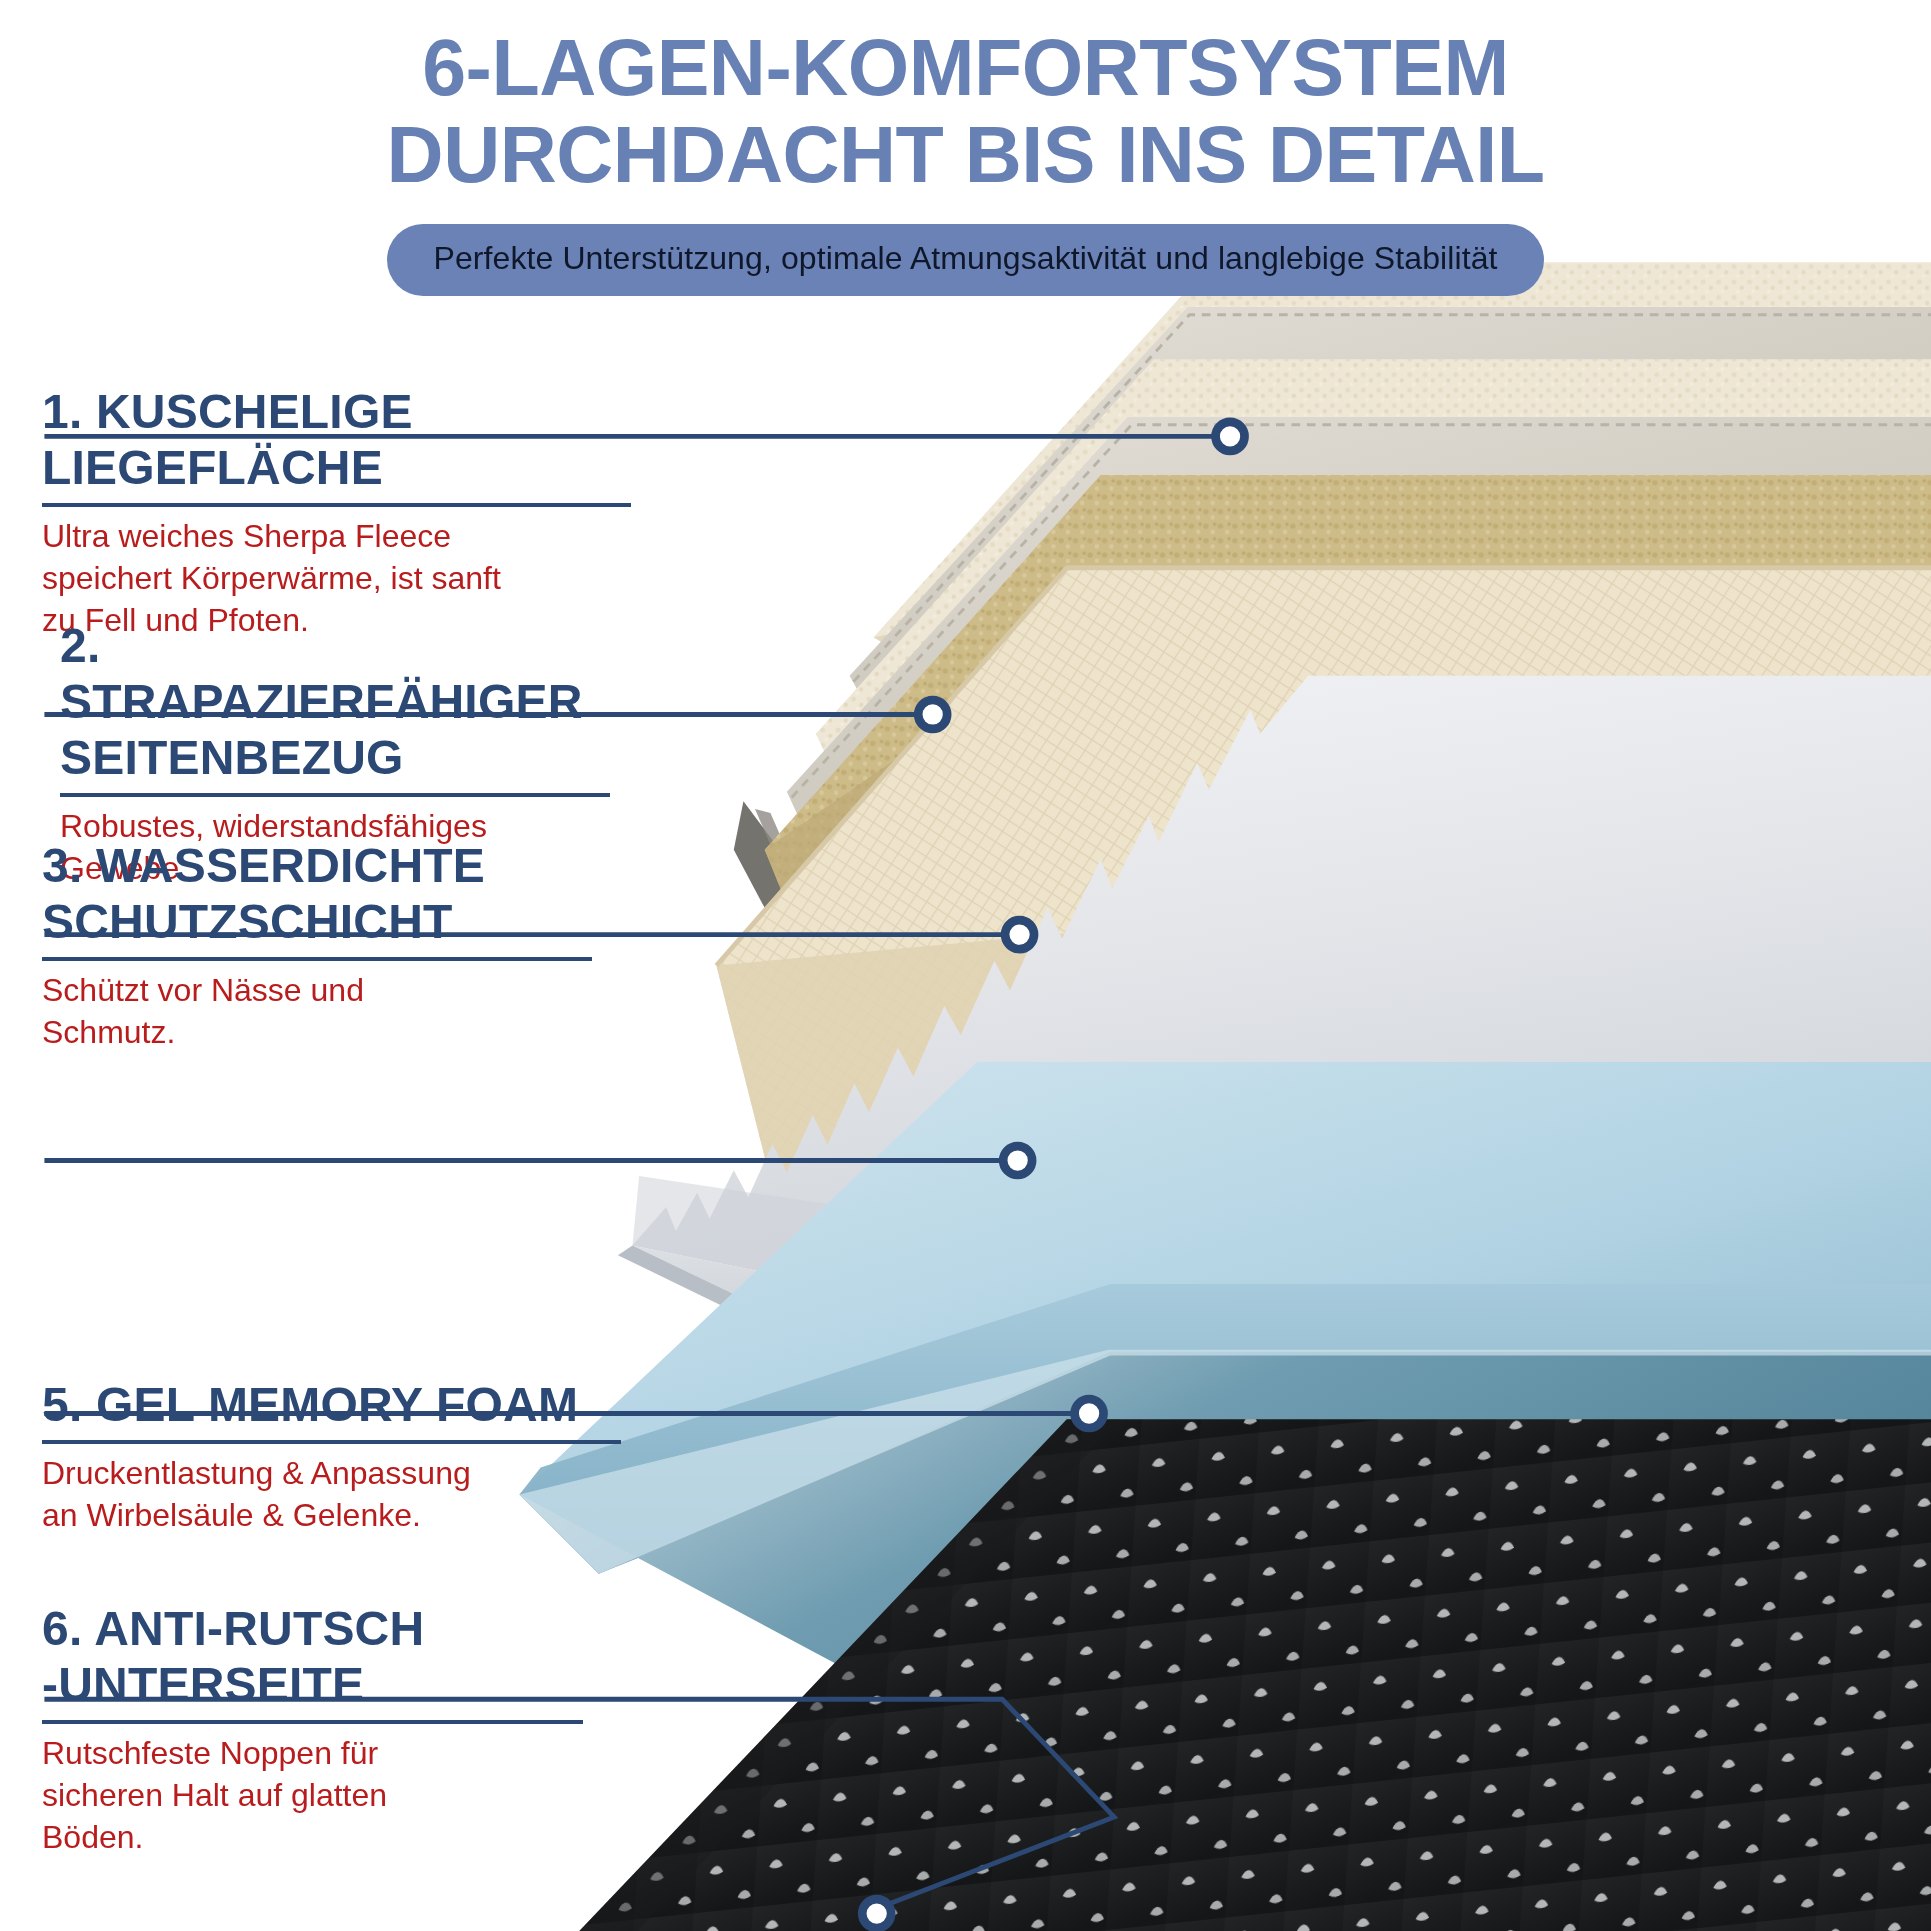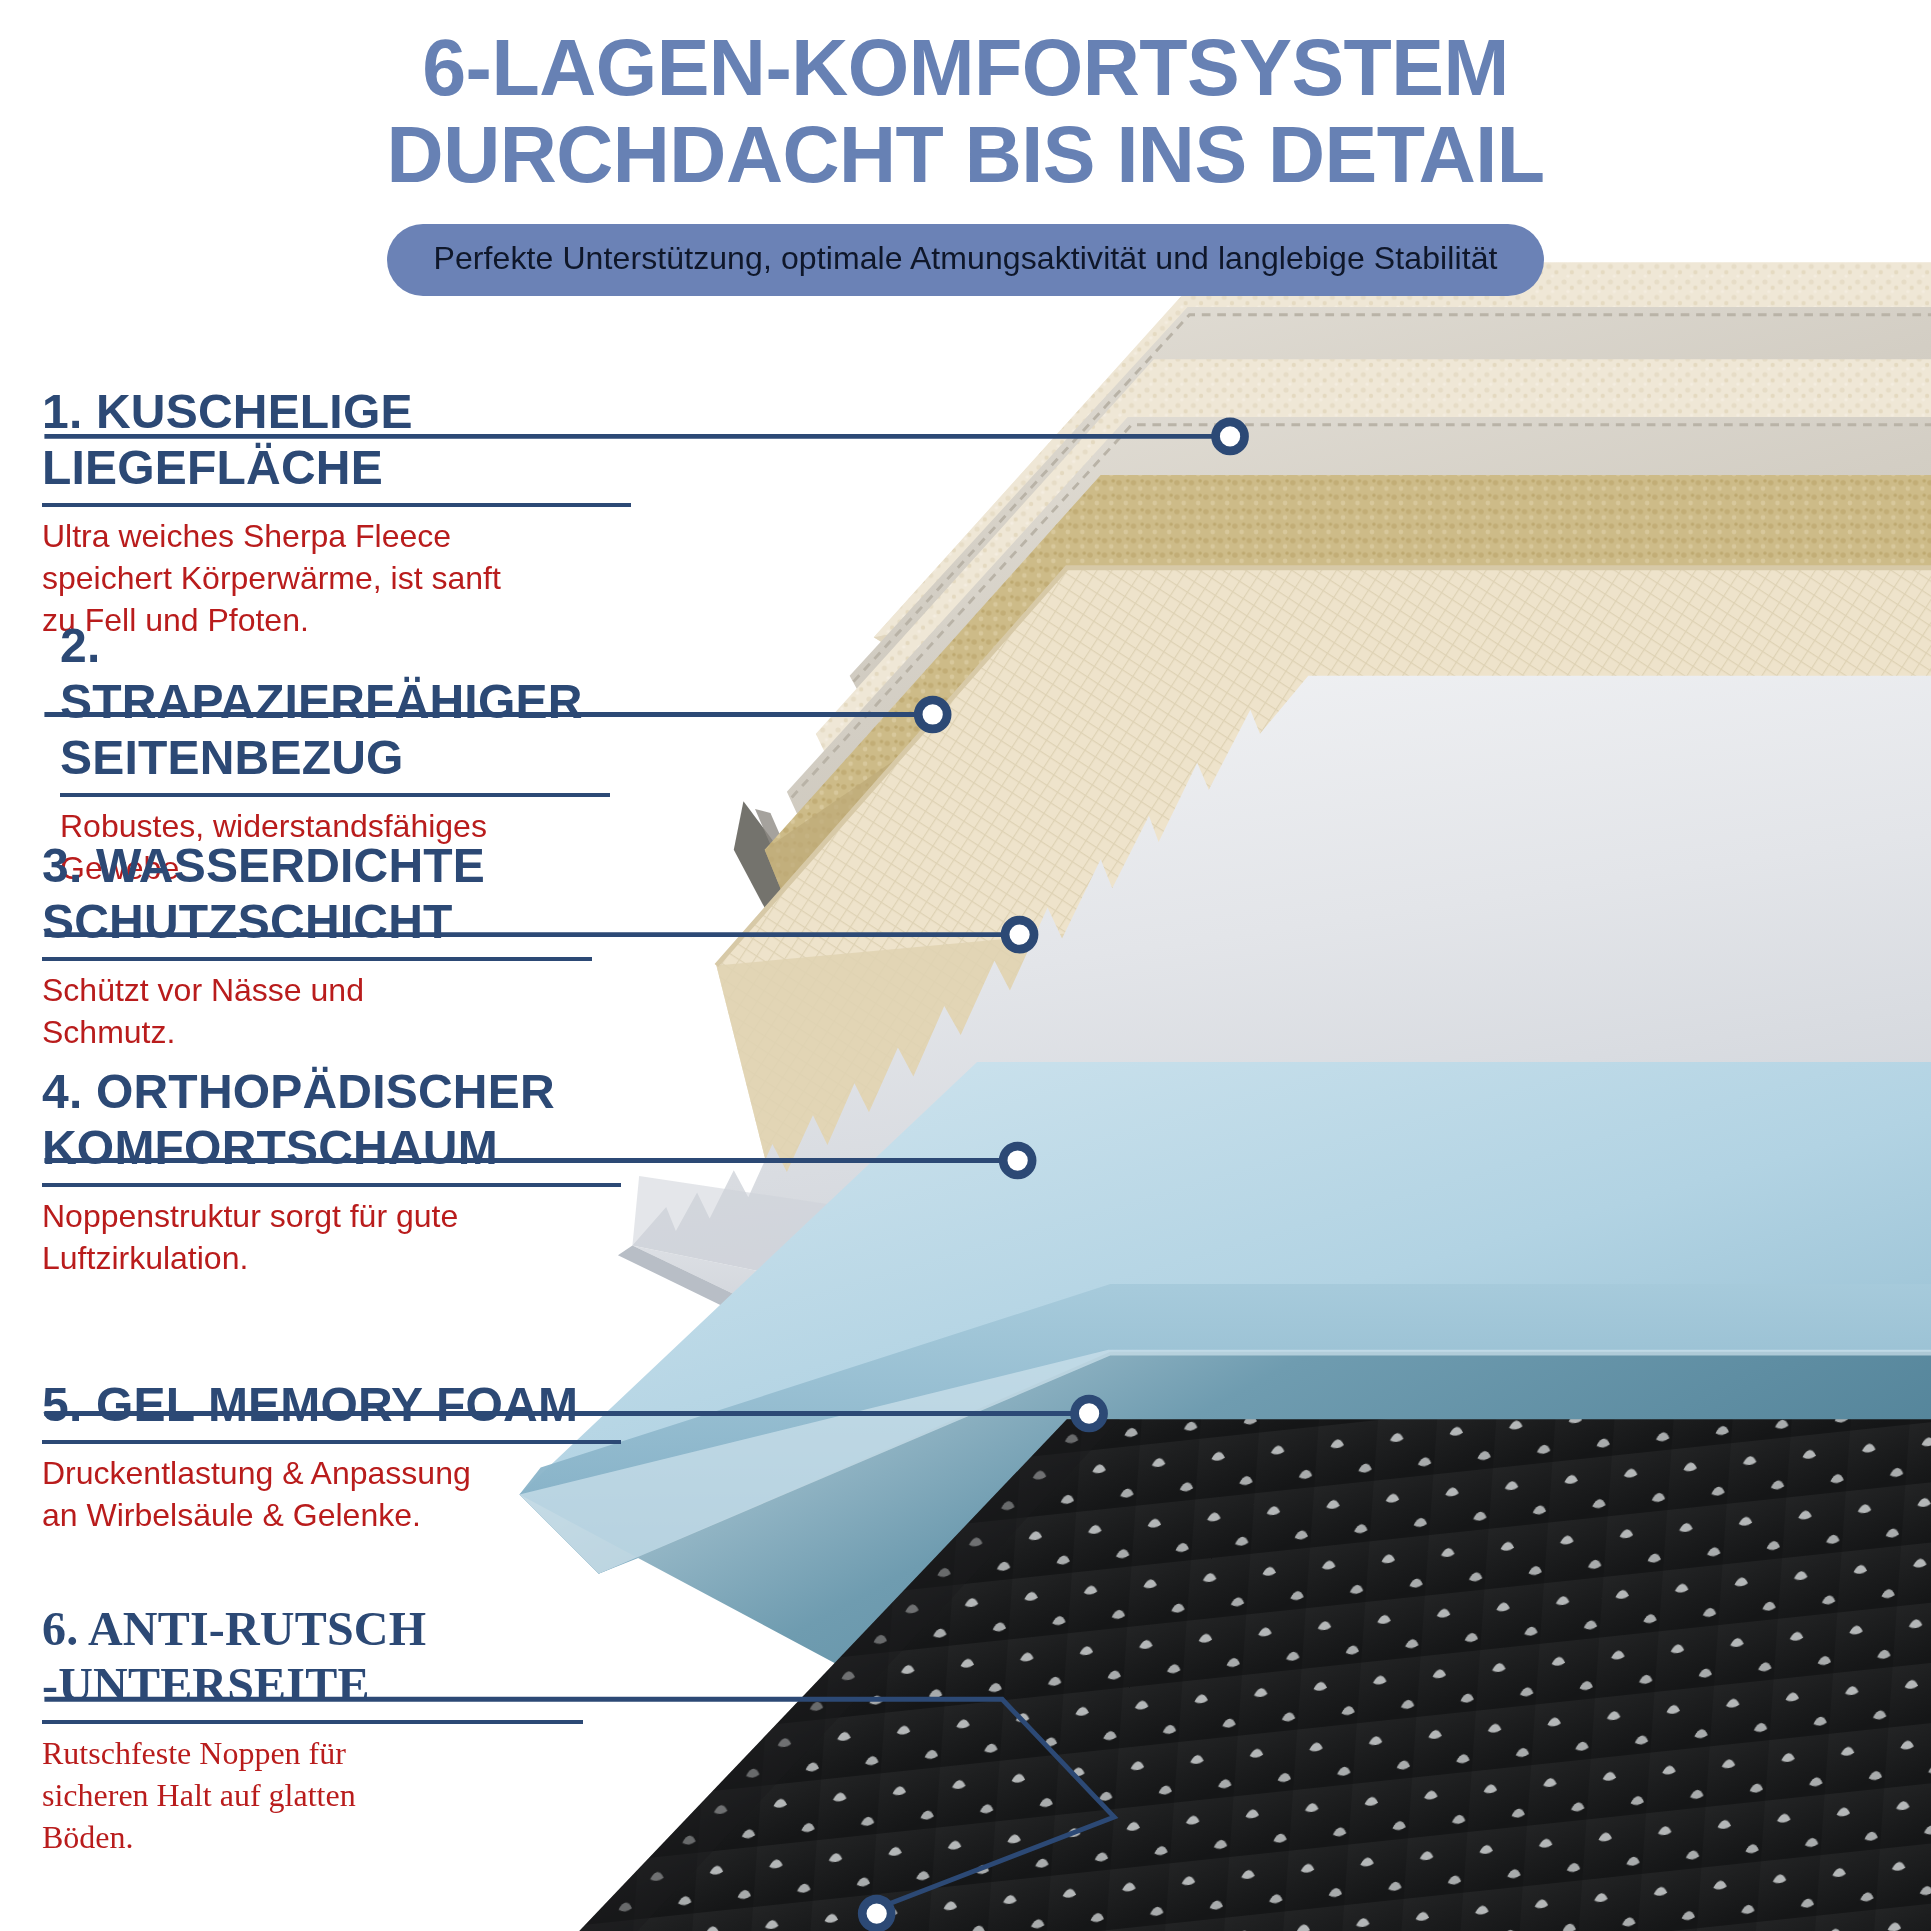--- a/index.html
+++ b/index.html
@@ -277,36 +277,29 @@
   </div>
 
   <div class="callout" style="left:42px; top:838px; width:550px;">
     <div class="c-title">3. WASSERDICHTE
 SCHUTZSCHICHT</div>
     <div class="c-rule"></div>
     <div class="c-body">Schützt vor Nässe und
 Schmutz.</div>
   </div>
 
-  <div class="callout" style="left:42px; top:1064px; width:579px;">
-    <div class="c-title">4. ORTHOPÄDISCHER
-KOMFORTSCHAUM</div>
-    <div class="c-rule"></div>
-    <div class="c-body">Noppenstruktur sorgt für gute
-Luftzirkulation.</div>
-  </div>
 
   <div class="callout" style="left:42px; top:1369px; width:579px;margin-top:8px;">
     <div class="c-title">5. GEL MEMORY FOAM</div>
     <div class="c-rule"></div>
     <div class="c-body">Druckentlastung &amp;  Anpassung
 an Wirbelsäule &amp; Gelenke.</div>
   </div>
 
-  <div class="callout" style="left:42px; top:1601px; width:541px;font-family:Liberation Serif, serif;">
+  <div class="callout" style="left:42px; top:1601px; width:541px;">
     <div class="c-title">6. ANTI-RUTSCH
 -UNTERSEITE</div>
     <div class="c-rule"></div>
     <div class="c-body">Rutschfeste Noppen für
 sicheren Halt auf glatten
 Böden.</div>
   </div>
 
 </div>
 

